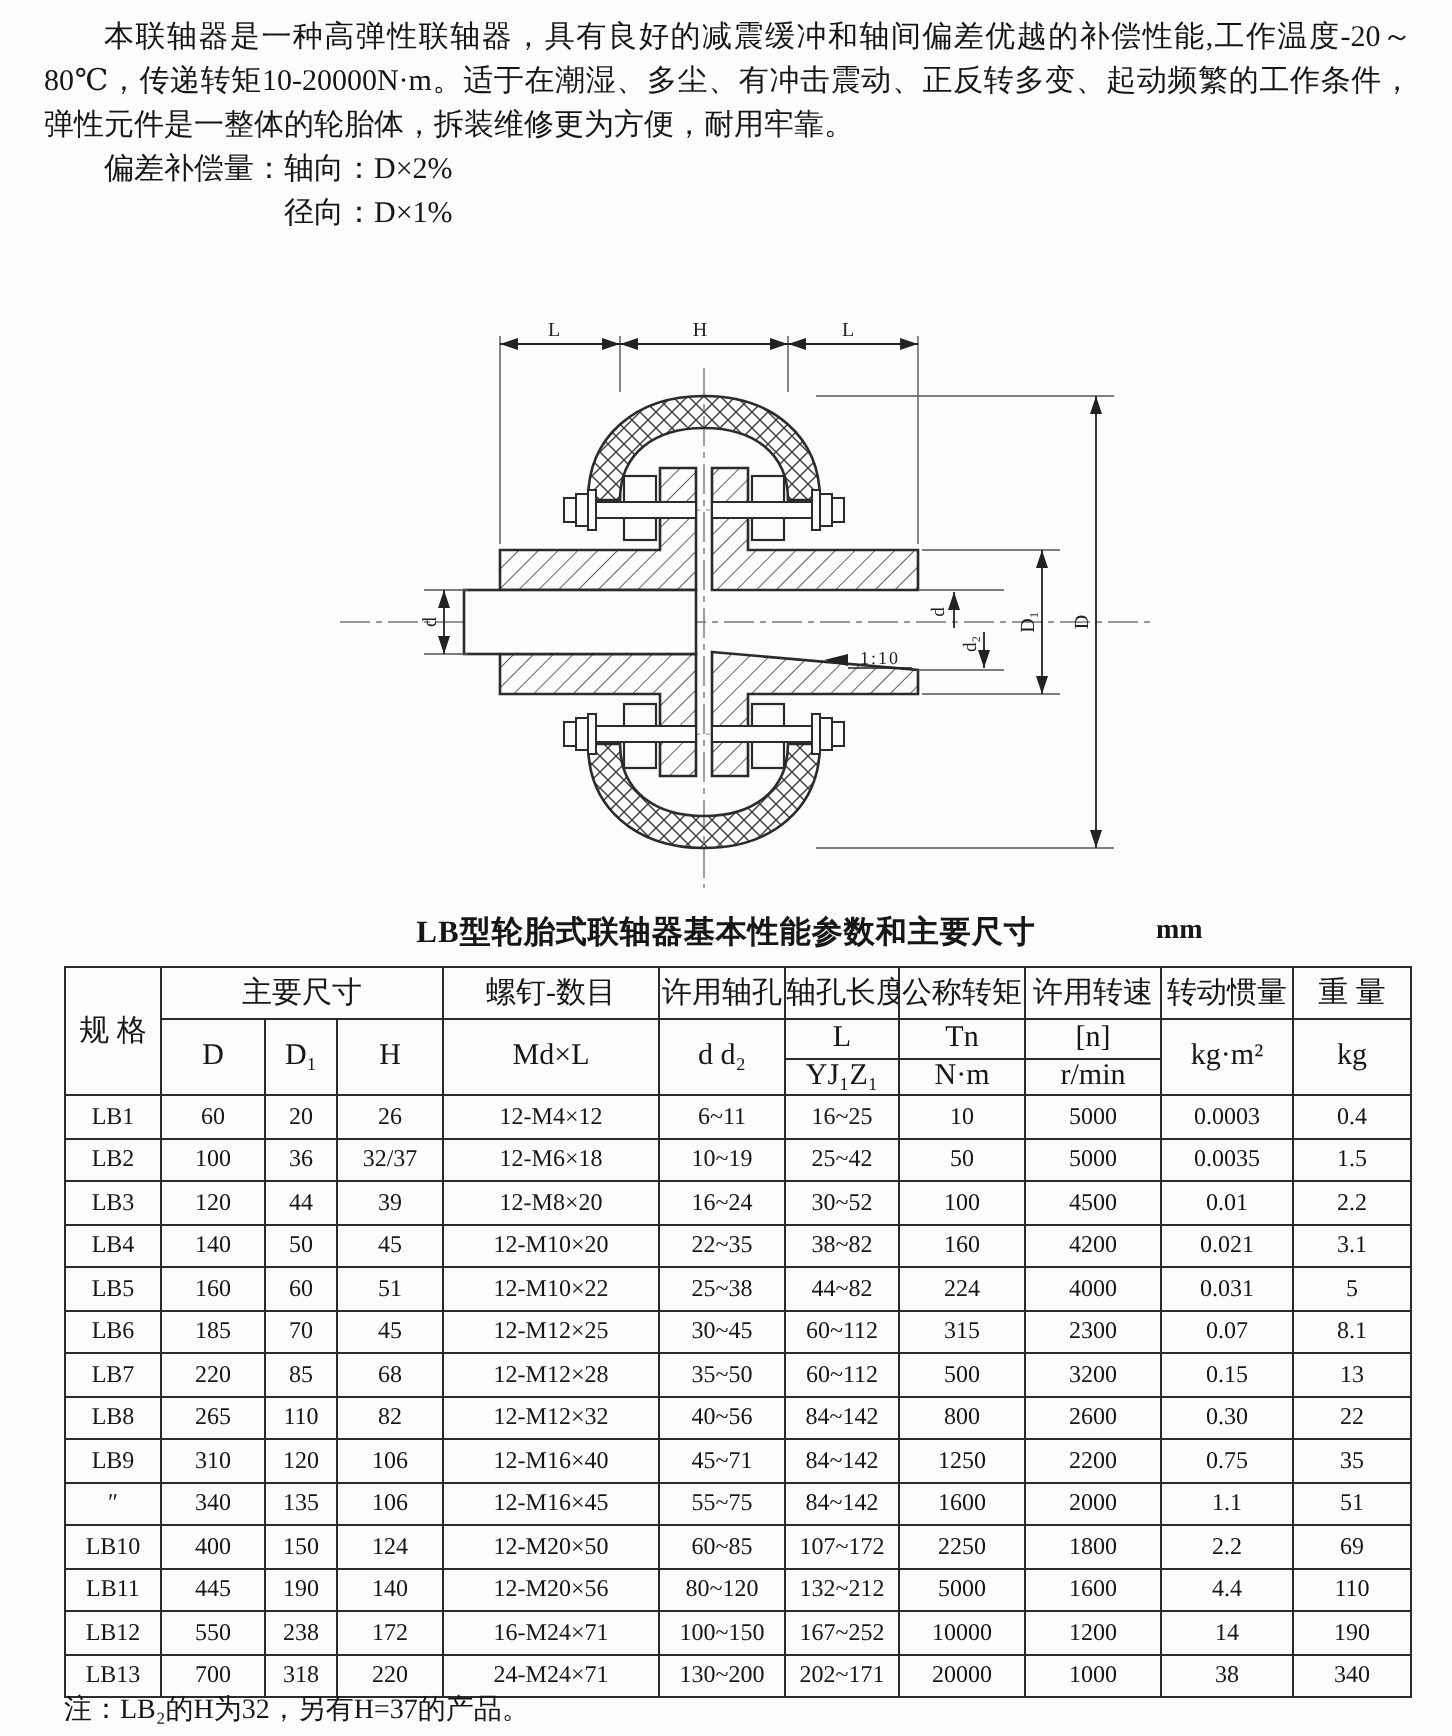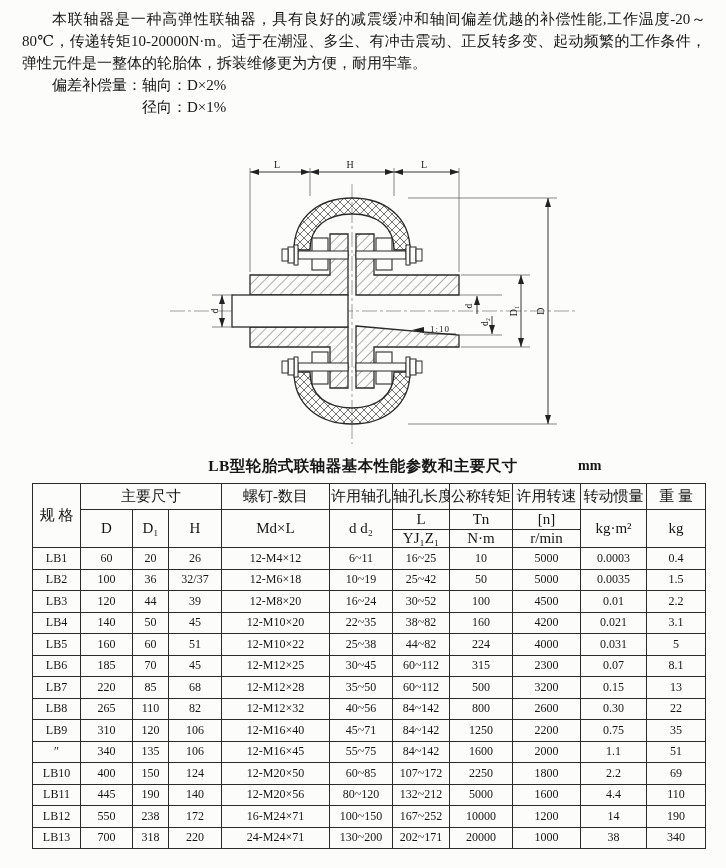--- a/index.html
+++ b/index.html
@@ -363,14 +363,15 @@
           <td>130~200</td>
           <td>202~171</td>
           <td>20000</td>
           <td>1000</td>
           <td>38</td>
           <td>340</td>
         </tr>
       </tbody>
   </table>
 
+  <p class="note">注：LB₂的H为32，另有H=37的产品。</p>
 
 </div>
 
 </body></html>

